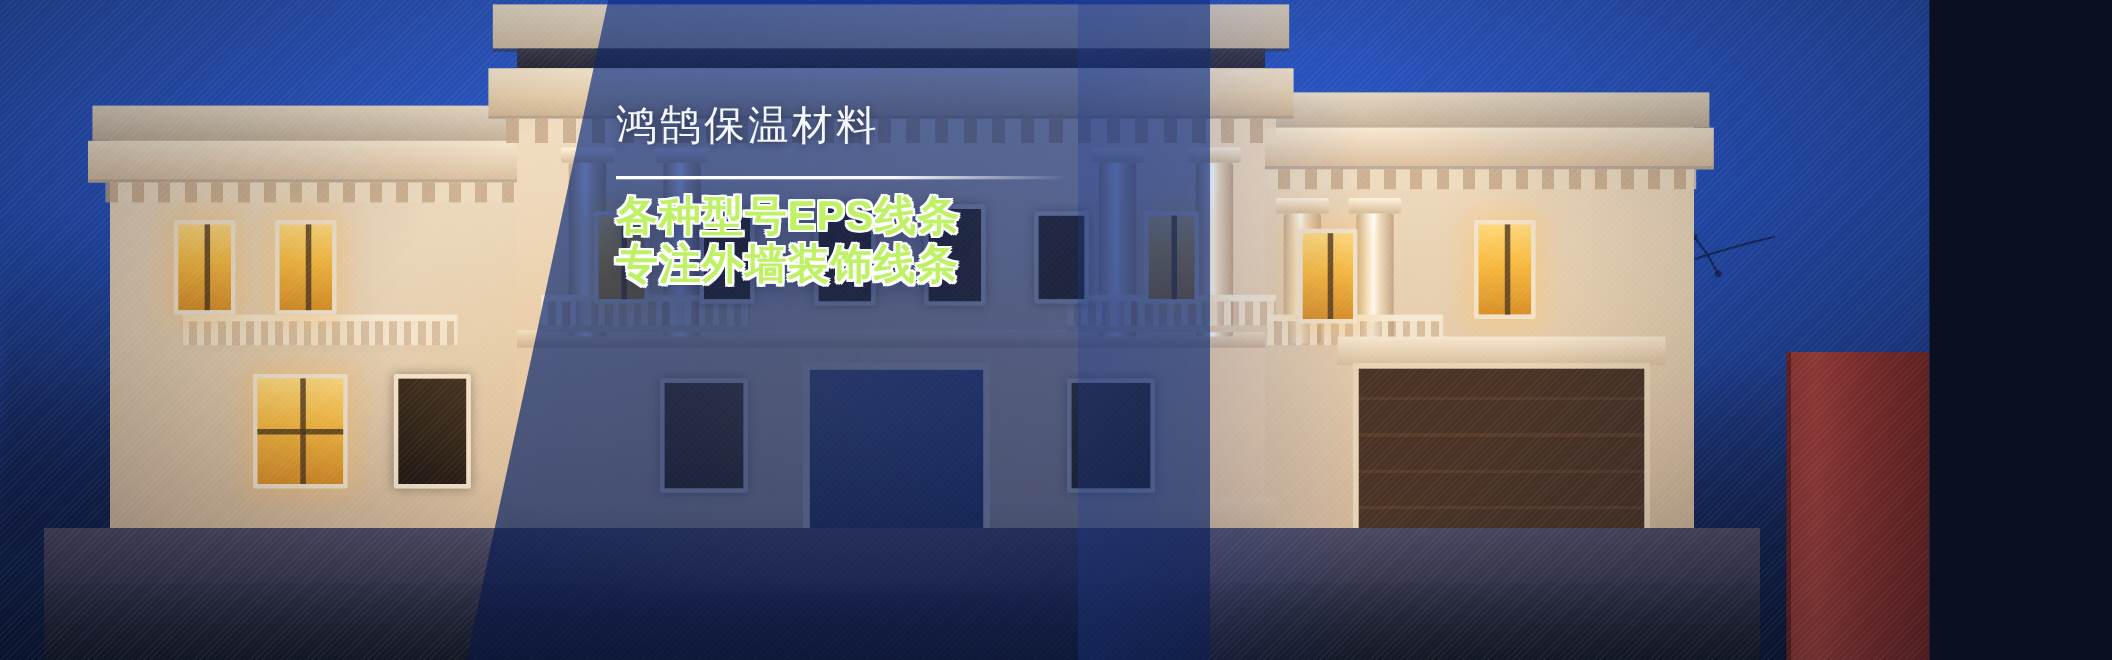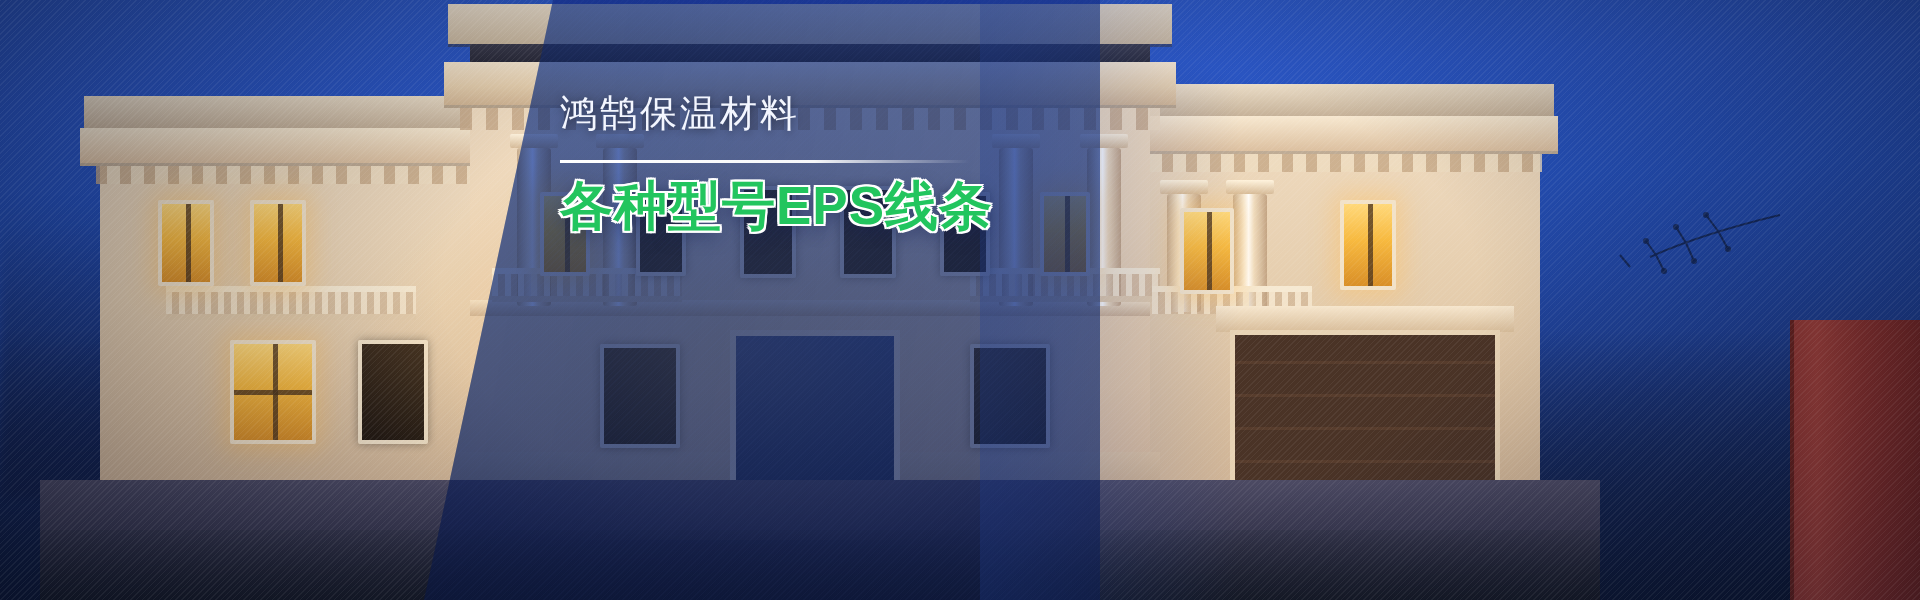--- a/index.html
+++ b/index.html
@@ -1,19 +1,19 @@
 <!DOCTYPE html>
 <html><head>
 <meta charset="utf-8">
 <title>Banner</title>
 <style>
   html,body{margin:0;padding:0;background:#0b1020;}
   *{box-sizing:border-box;}
   .stage{
-    position:relative;width:1920px;height:600px;overflow:hidden;
+    position:relative;width:1754px;height:600px;overflow:hidden;
     font-family:"Liberation Sans","DejaVu Sans",sans-serif;
     background:#16306b;
   }
 
   
   .photo{position:absolute;inset:0;overflow:hidden;}
 
   .sky{
     position:absolute;inset:0;
     background:
@@ -239,22 +239,22 @@
   .brand{
     font-size:37px;line-height:1.18;letter-spacing:3px;font-weight:400;
     color:#f3f6ff;text-shadow:0 2px 8px rgba(0,0,0,.45);
     white-space:nowrap;
   }
   .rule{
     width:410px;height:3px;margin:24px 0 12px 0;
     background:linear-gradient(90deg,#ffffff 0%, rgba(255,255,255,.95) 62%, rgba(255,255,255,0) 100%);
   }
   .headline{
-    font-size:53px;line-height:1.17;letter-spacing:1px;font-weight:700;
-    color:#22c55e;white-space:nowrap;
+    font-size:38px;line-height:1.17;letter-spacing:1px;font-weight:700;
+    color:#bef264;white-space:nowrap;
     text-shadow:
       -2px -2px 0 #ffffff, 2px -2px 0 #ffffff, -2px 2px 0 #ffffff, 2px 2px 0 #ffffff,
       0 -2px 0 #ffffff, 0 2px 0 #ffffff, -2px 0 0 #ffffff, 2px 0 0 #ffffff,
       0 6px 16px rgba(20,30,80,.55);
   }
   .tagline{
     margin-top:26px;
     font-size:28px;letter-spacing:2px;font-weight:400;color:#ffffff;
     text-shadow:0 2px 8px rgba(0,0,0,.5);white-space:nowrap;
   }
@@ -385,15 +385,16 @@
   </div>
 
   <div class="overlay-panel"></div>
   <div class="overlay-panel2"></div>
   <div class="panel-fade"></div>
 
   <div class="copy">
     <div class="brand">鸿鹄保温材料</div>
     <div class="rule"></div>
     <div class="headline">各种型号EPS线条</div>
+    <div class="headline">专注外墙装饰线条</div>
   </div>
 
 </div>
 
 </body></html>

